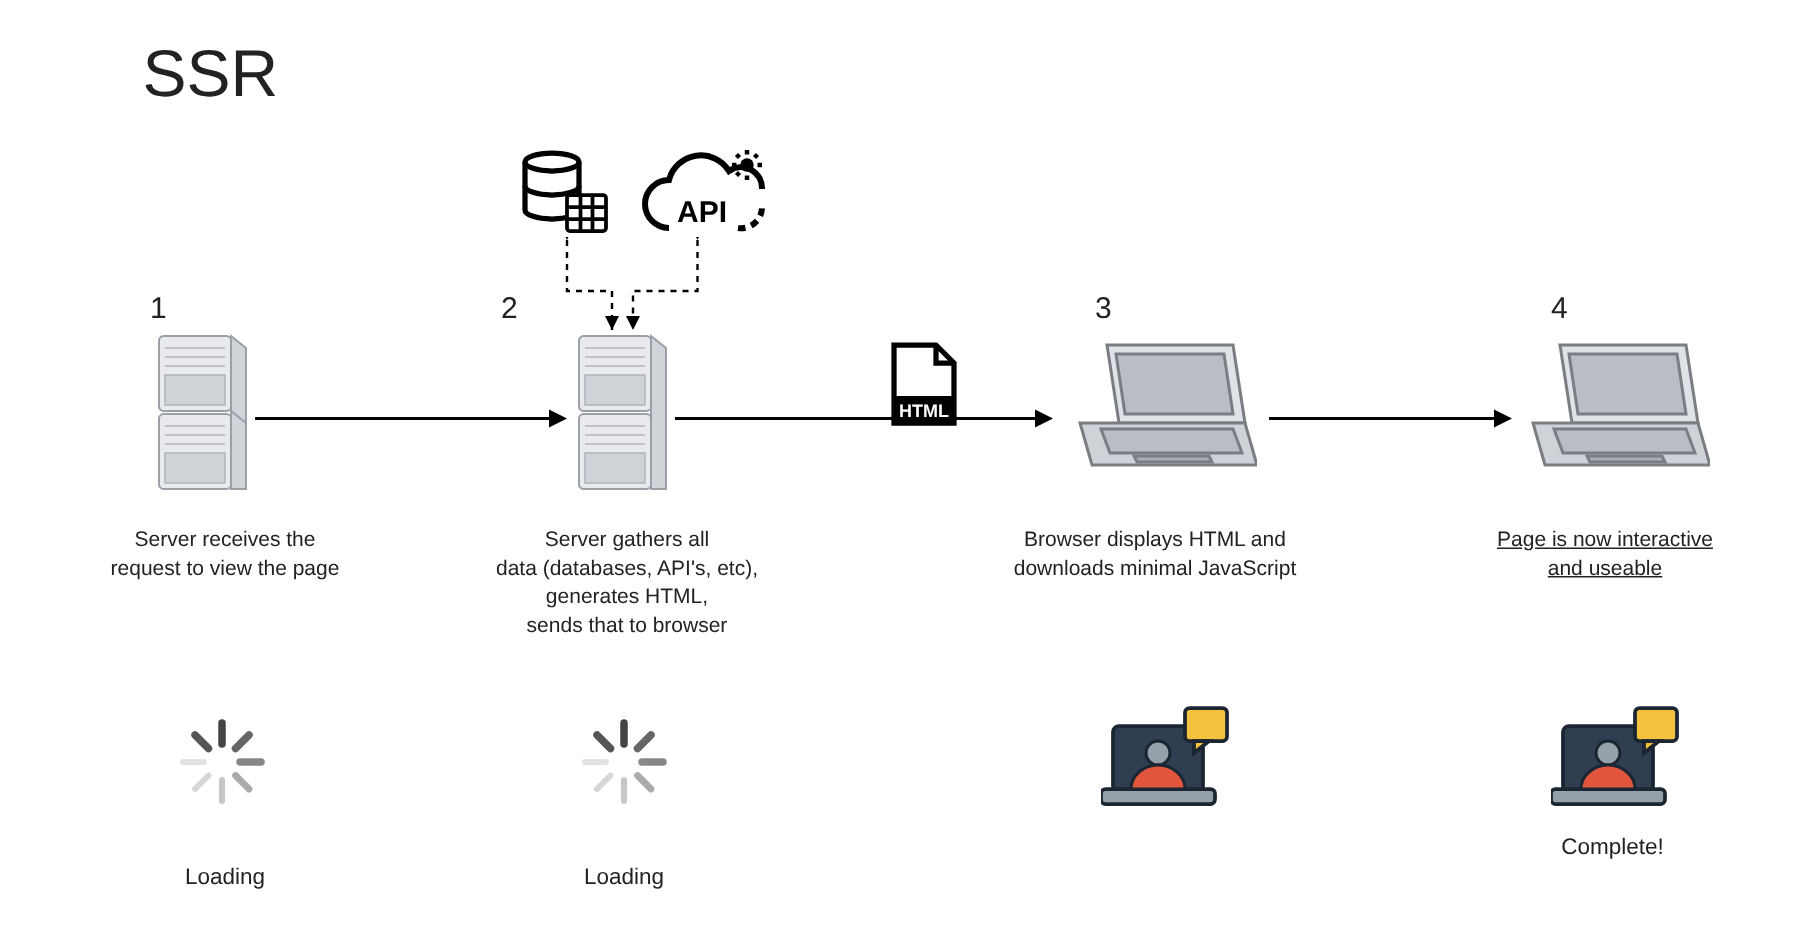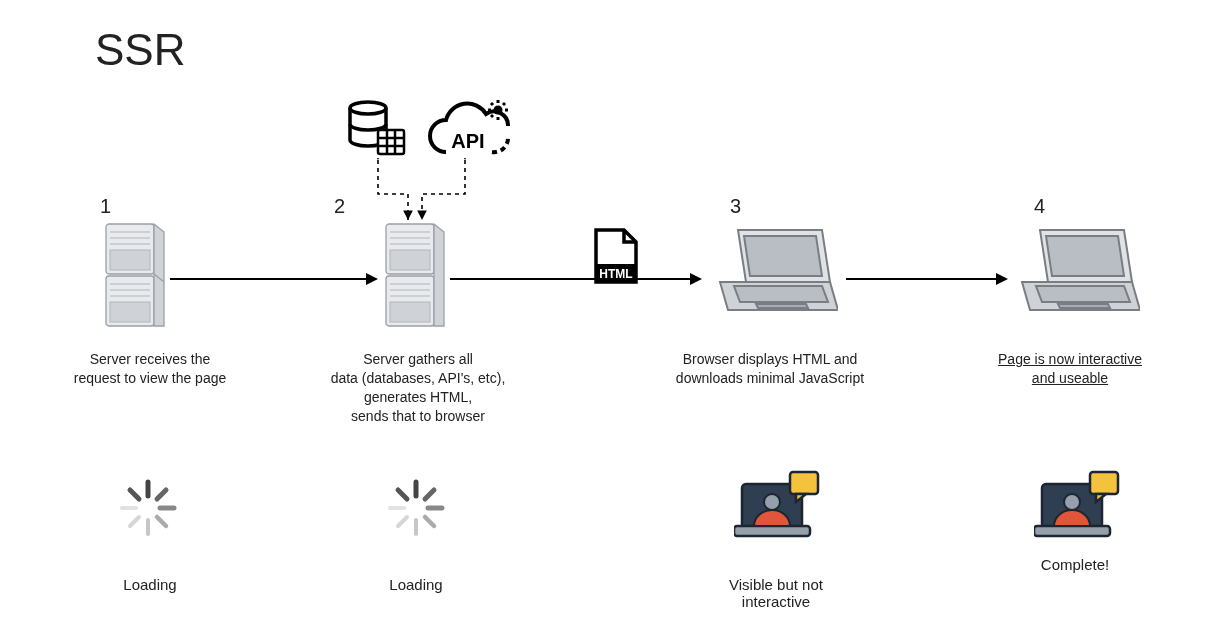--- a/index.html
+++ b/index.html
@@ -203,16 +203,15 @@
       <rect x="0" y="56" width="76" height="10" rx="3" fill="#96a0ab" stroke="#1c2632" stroke-width="2.5"></rect>
       <circle cx="38" cy="32" r="8" fill="#96a0ab" stroke="#1c2632" stroke-width="2"></circle>
       <path d="M20 56 a18 16 0 0 1 36 0 Z" fill="#e2553d" stroke="#1c2632" stroke-width="2"></path>
       <rect x="56" y="2" width="28" height="22" rx="3" fill="#f4c23c" stroke="#1c2632" stroke-width="2.5"></rect>
       <polygon points="62,24 62,32 72,24" fill="#f4c23c" stroke="#1c2632" stroke-width="2.5"></polygon>
     </svg>
   </div>
 
   <div class="status" style="left:100px;top:556px;width:100px;">Loading</div>
   <div class="status" style="left:366px;top:556px;width:100px;">Loading</div>
-  <div class="status" style="left:696px;top:556px;width:160px;">Visible but not<br>interactive</div>
   <div class="status" style="left:1010px;top:536px;width:130px;">Complete!</div>
 
 </div>
 
 </body></html>

